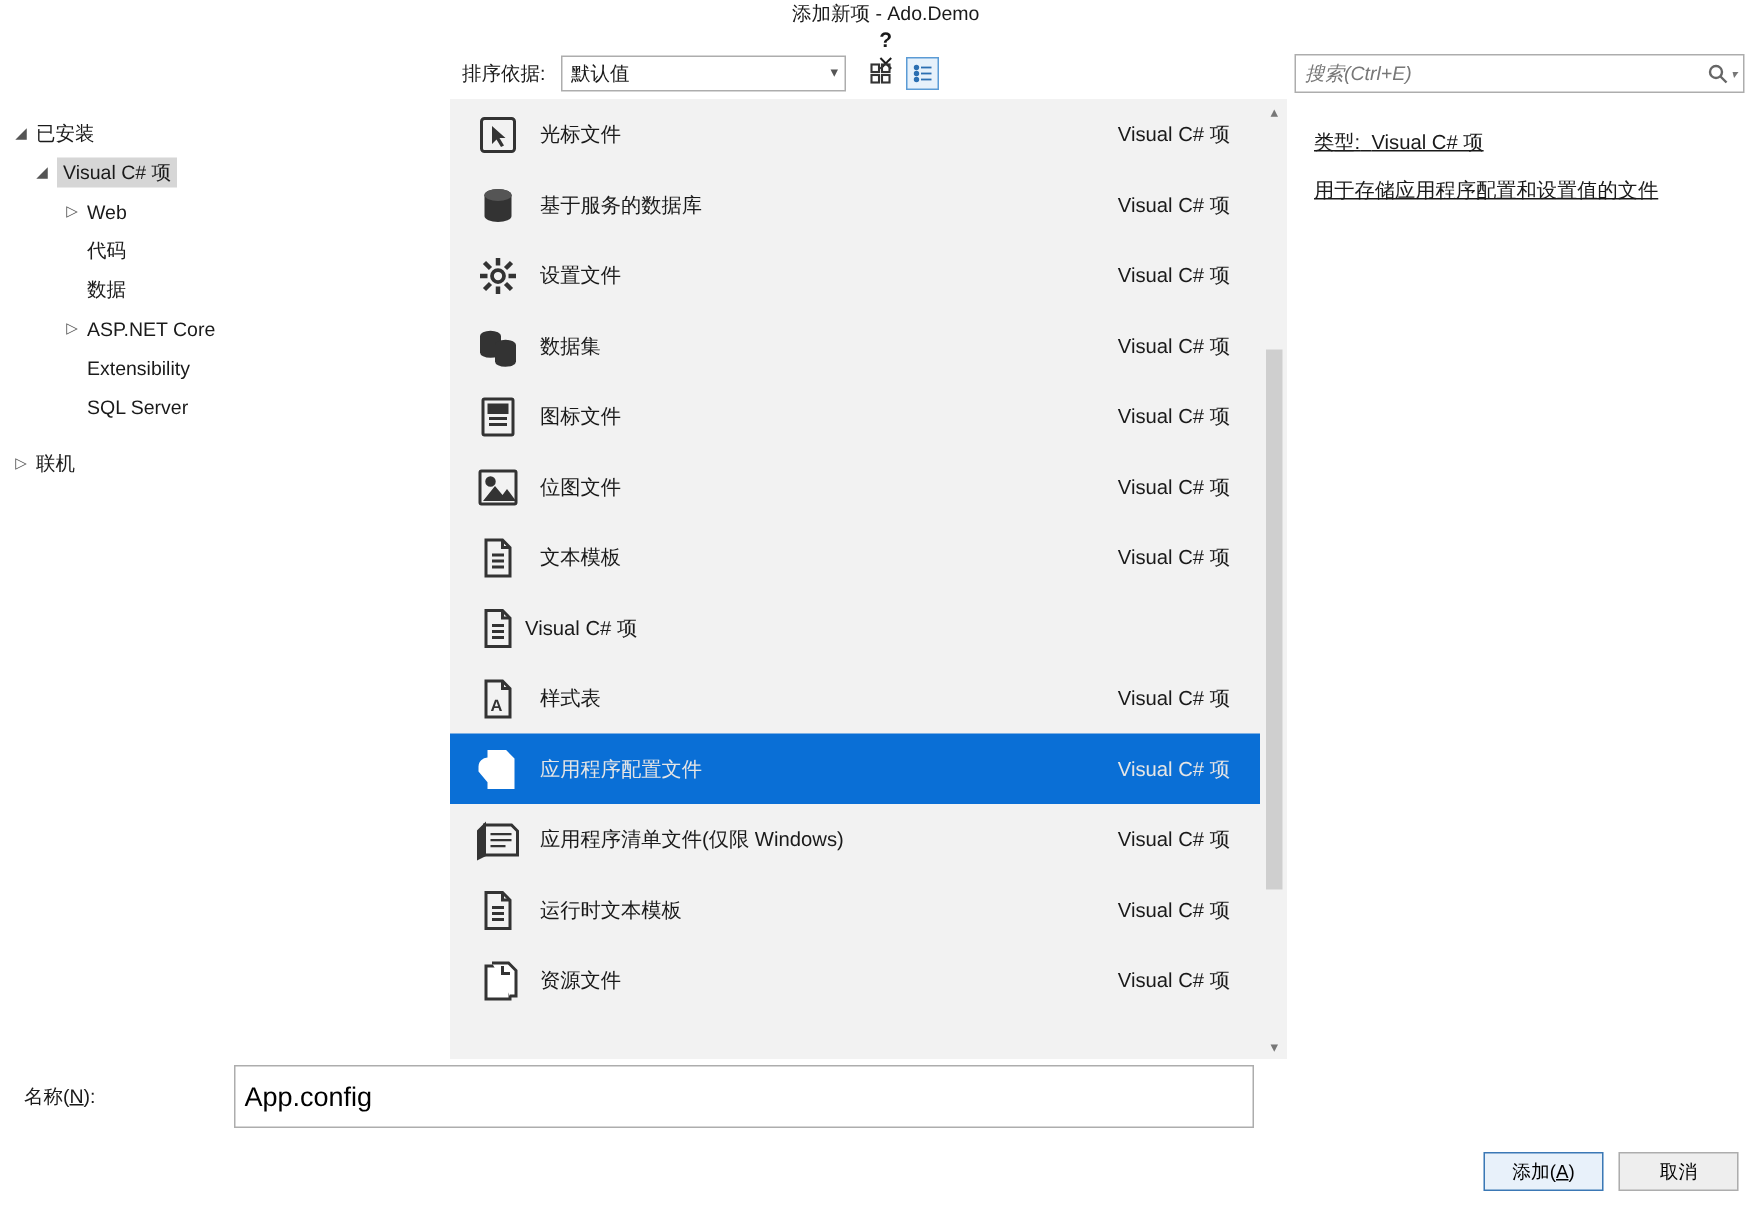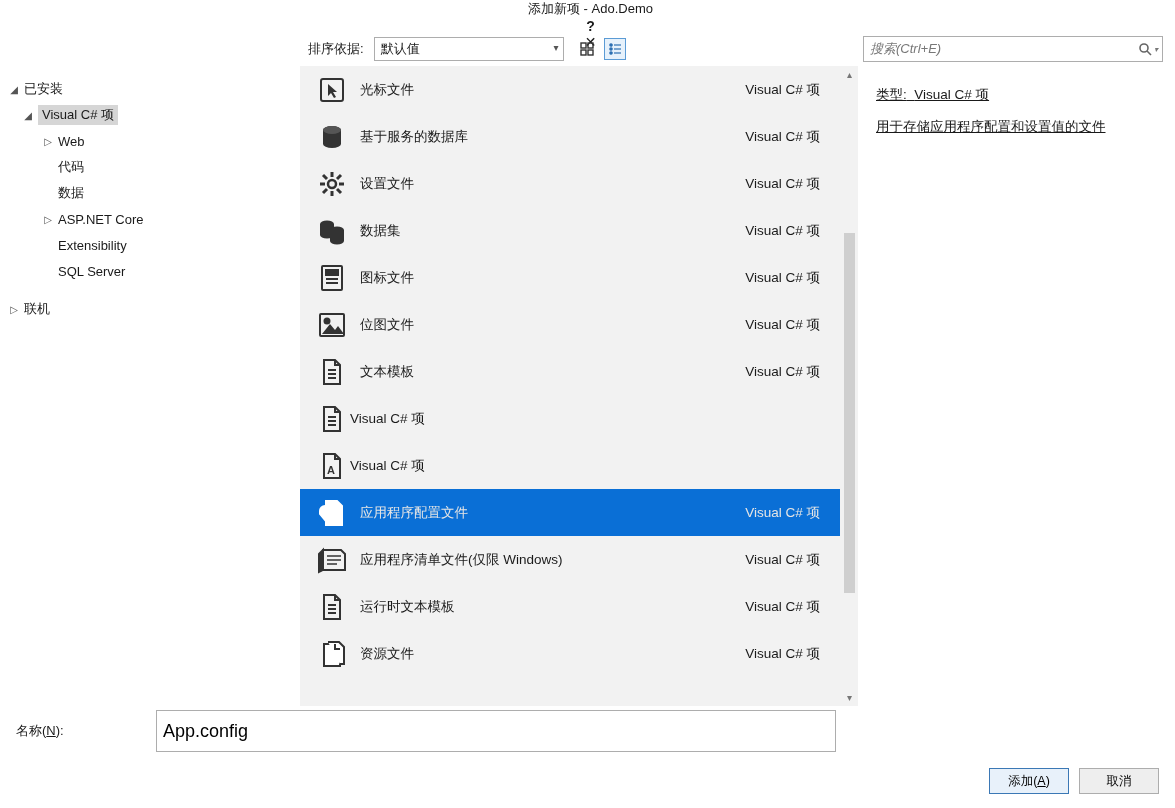--- a/index.html
+++ b/index.html
@@ -252,20 +252,21 @@
             <span class="lang">Visual C# 项</span>
           </div>
           <div class="item">
             <span class="ico">
               <svg width="24" height="28" viewBox="0 0 24 28" fill="none" stroke="#333" stroke-width="2">
                 <path d="M4 2 H15 L20 7 V26 H4 Z"></path>
                 <path d="M15 2 V7 H20"></path>
                 <text x="7" y="22" font-size="11" font-weight="bold" fill="#333" stroke="none">A</text>
               </svg>
             </span>
+            <span class="name">样式表</span>
             <span class="lang">Visual C# 项</span>
           </div>
           <div class="item selected">
             <span class="ico">
               <svg width="28" height="28" viewBox="0 0 28 28" fill="none" stroke="#fff" stroke-width="2">
                 <path d="M8 2 H19 L24 7 V26 H8 Z"></path>
                 <path d="M19 2 V7 H24"></path>
                 <path d="M2 12 a5 5 0 0 1 10 0 v3 l-5 6 l-5 -6 Z" fill="#fff" stroke="#fff"></path>
                 <circle cx="7" cy="11" r="1.6" fill="#fff" stroke="none"></circle>
               </svg>

